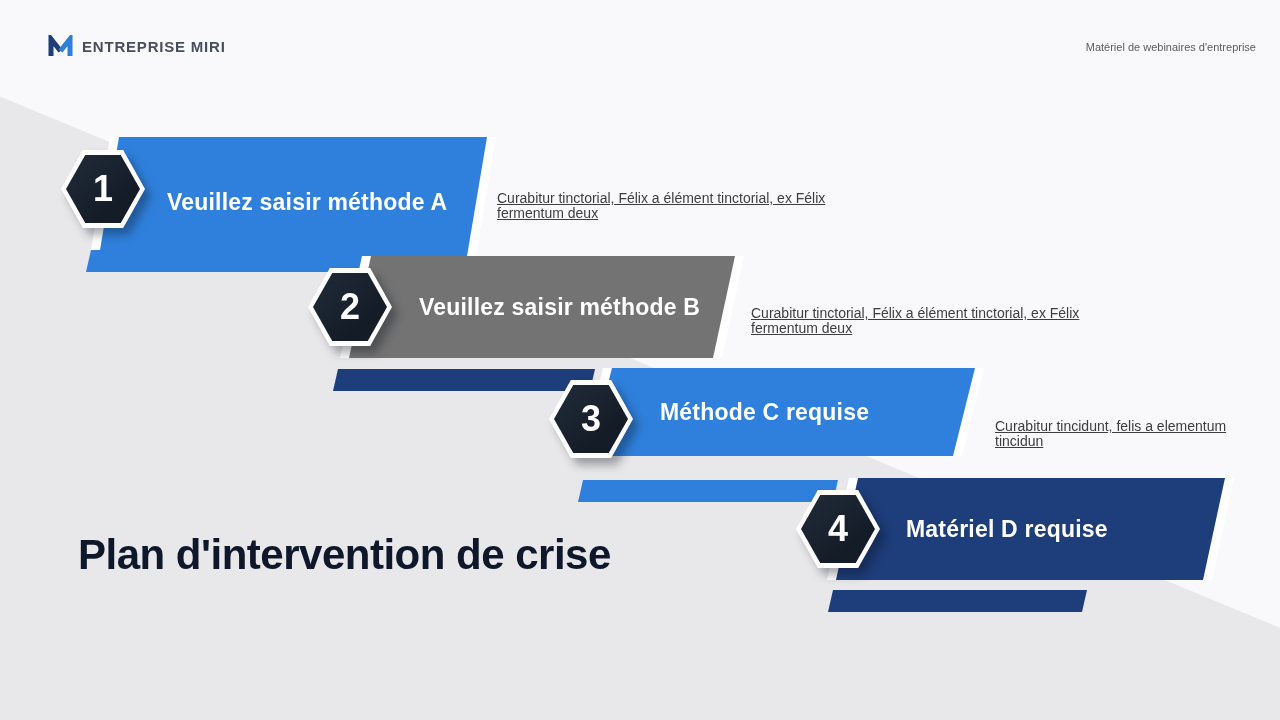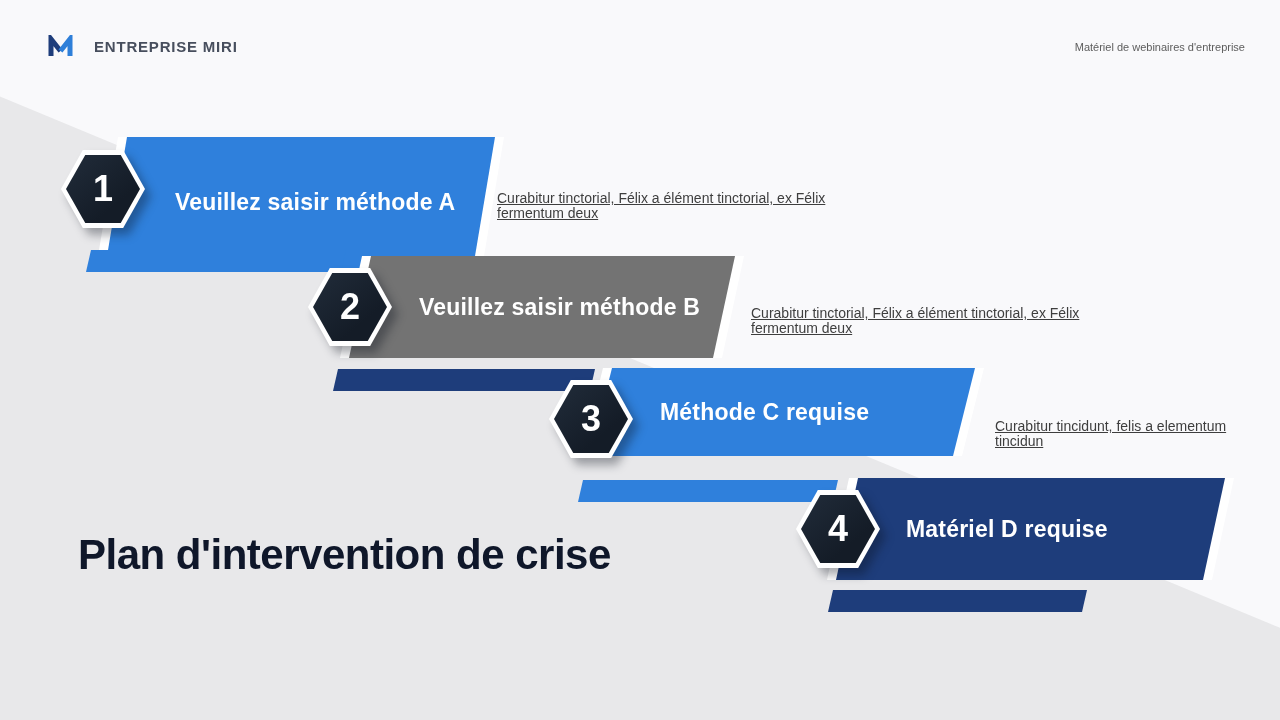--- a/index.html
+++ b/index.html
@@ -12,26 +12,26 @@
   .slide{position:absolute;inset:0;}
 
   
   .bg-wedge{
     position:absolute;inset:0;
     background:#e8e8ea;
     clip-path:polygon(0 13.4%, 100% 87.2%, 100% 100%, 0 100%);
   }
 
   
-  .brand{position:absolute;left:48px;top:35px;display:flex;align-items:center;gap:20px;}
+  .brand{position:absolute;left:48px;top:35px;display:flex;align-items:center;gap:8px;}
   .brand-name{
     font-size:15px;font-weight:700;color:#474e5d;letter-spacing:.8px;
   }
   .tagline{
-    position:absolute;right:35px;top:41px;
+    position:absolute;right:24px;top:41px;
     font-size:11px;color:#5d5d5d;padding-left:33px;
   }
 
   
   .plate{
     position:absolute;background:#ffffff;
     clip-path:polygon(22px 0, 100% 0, calc(100% - 22px) 100%, 0 100%);
   }
   .banner{
     position:absolute;left:9px;top:0;right:9px;bottom:0;
@@ -59,21 +59,21 @@
     background:linear-gradient(140deg,#212c3a 0%,#141c27 70%);
     clip-path:polygon(26% 0,74% 0,100% 50%,74% 100%,26% 100%,0 50%);
     display:flex;align-items:center;justify-content:center;
   }
   .hex-num{font-size:36px;font-weight:700;color:#ffffff;}
   .desc{
     position:absolute;font-size:14px;color:#3e3e3e;line-height:15px;text-decoration:underline;
   }
 
   
-  .step1 .plate{left:96px;top:137px;width:408px;height:131px;}
+  .step1 .plate{left:88px;top:137px;width:408px;height:131px;}
   .step1 .tail {left:86px;top:250px;width:260px;}
   .step1 .hex  {left:61px;top:150px;}
   .step1 .desc {left:497px;top:191px;width:360px;}
 
   .step2 .plate{left:340px;top:256px;width:404px;height:102px;}
   .step2 .tail {left:333px;top:369px;width:262px;}
   .step2 .hex  {left:308px;top:268px;}
   .step2 .desc {left:751px;top:306px;width:360px;}
 
   .step3 .plate{left:581px;top:368px;width:403px;height:88px;}

